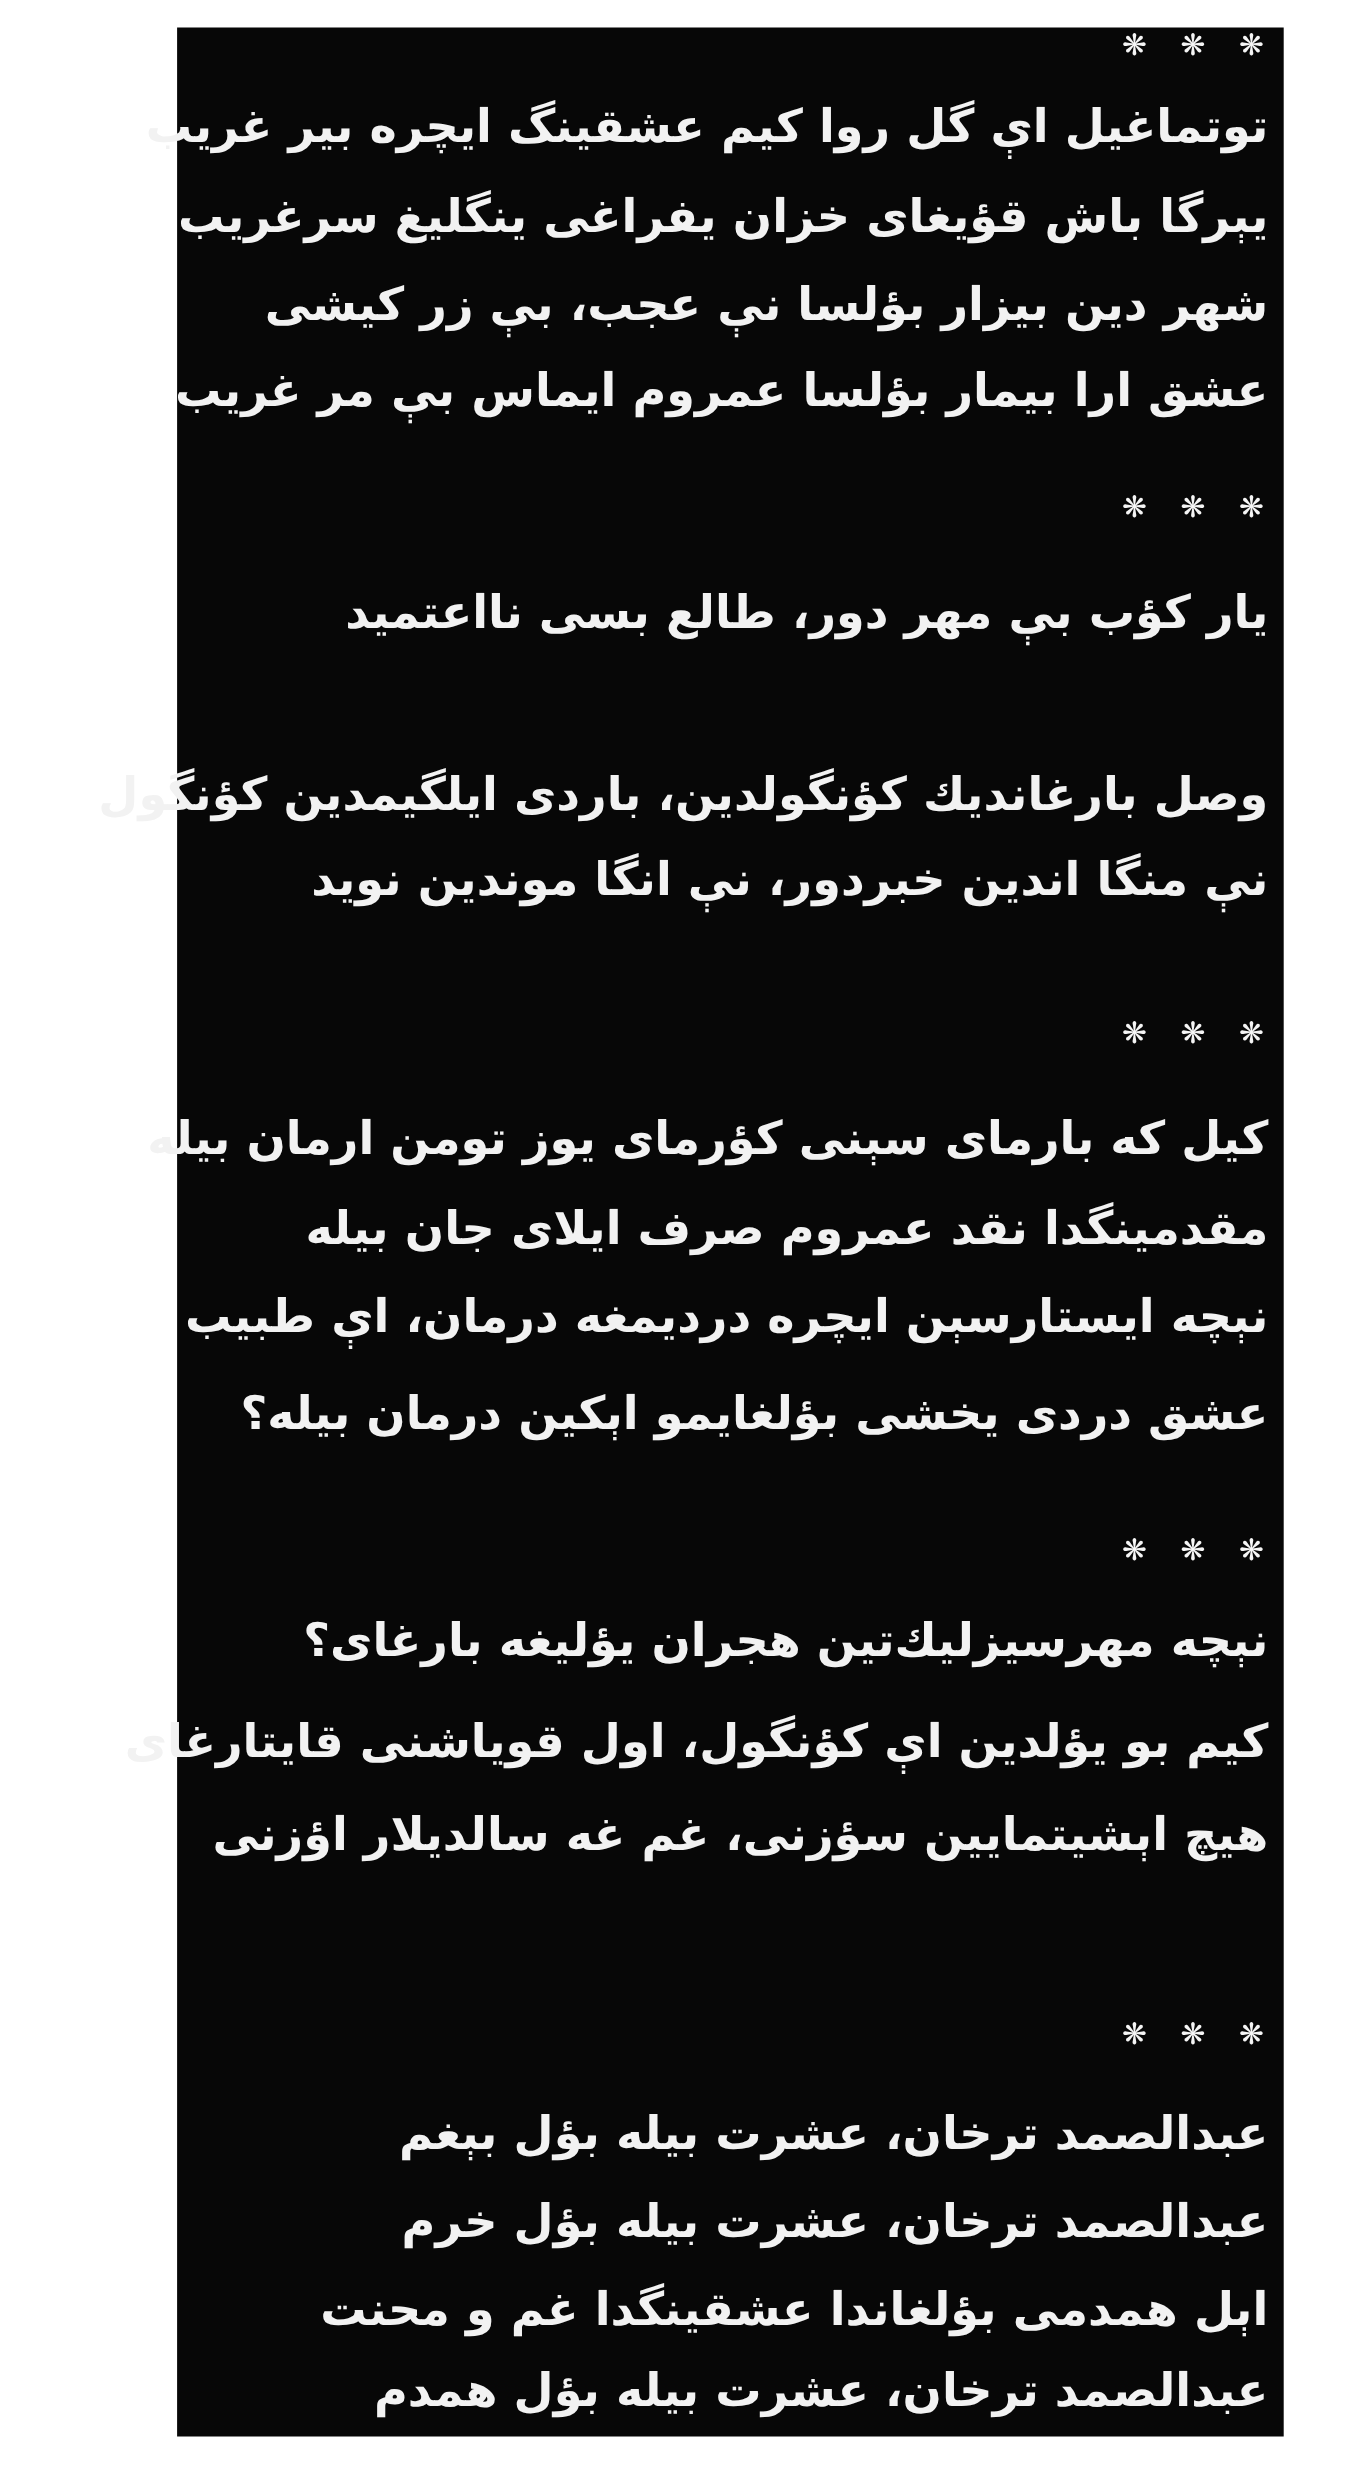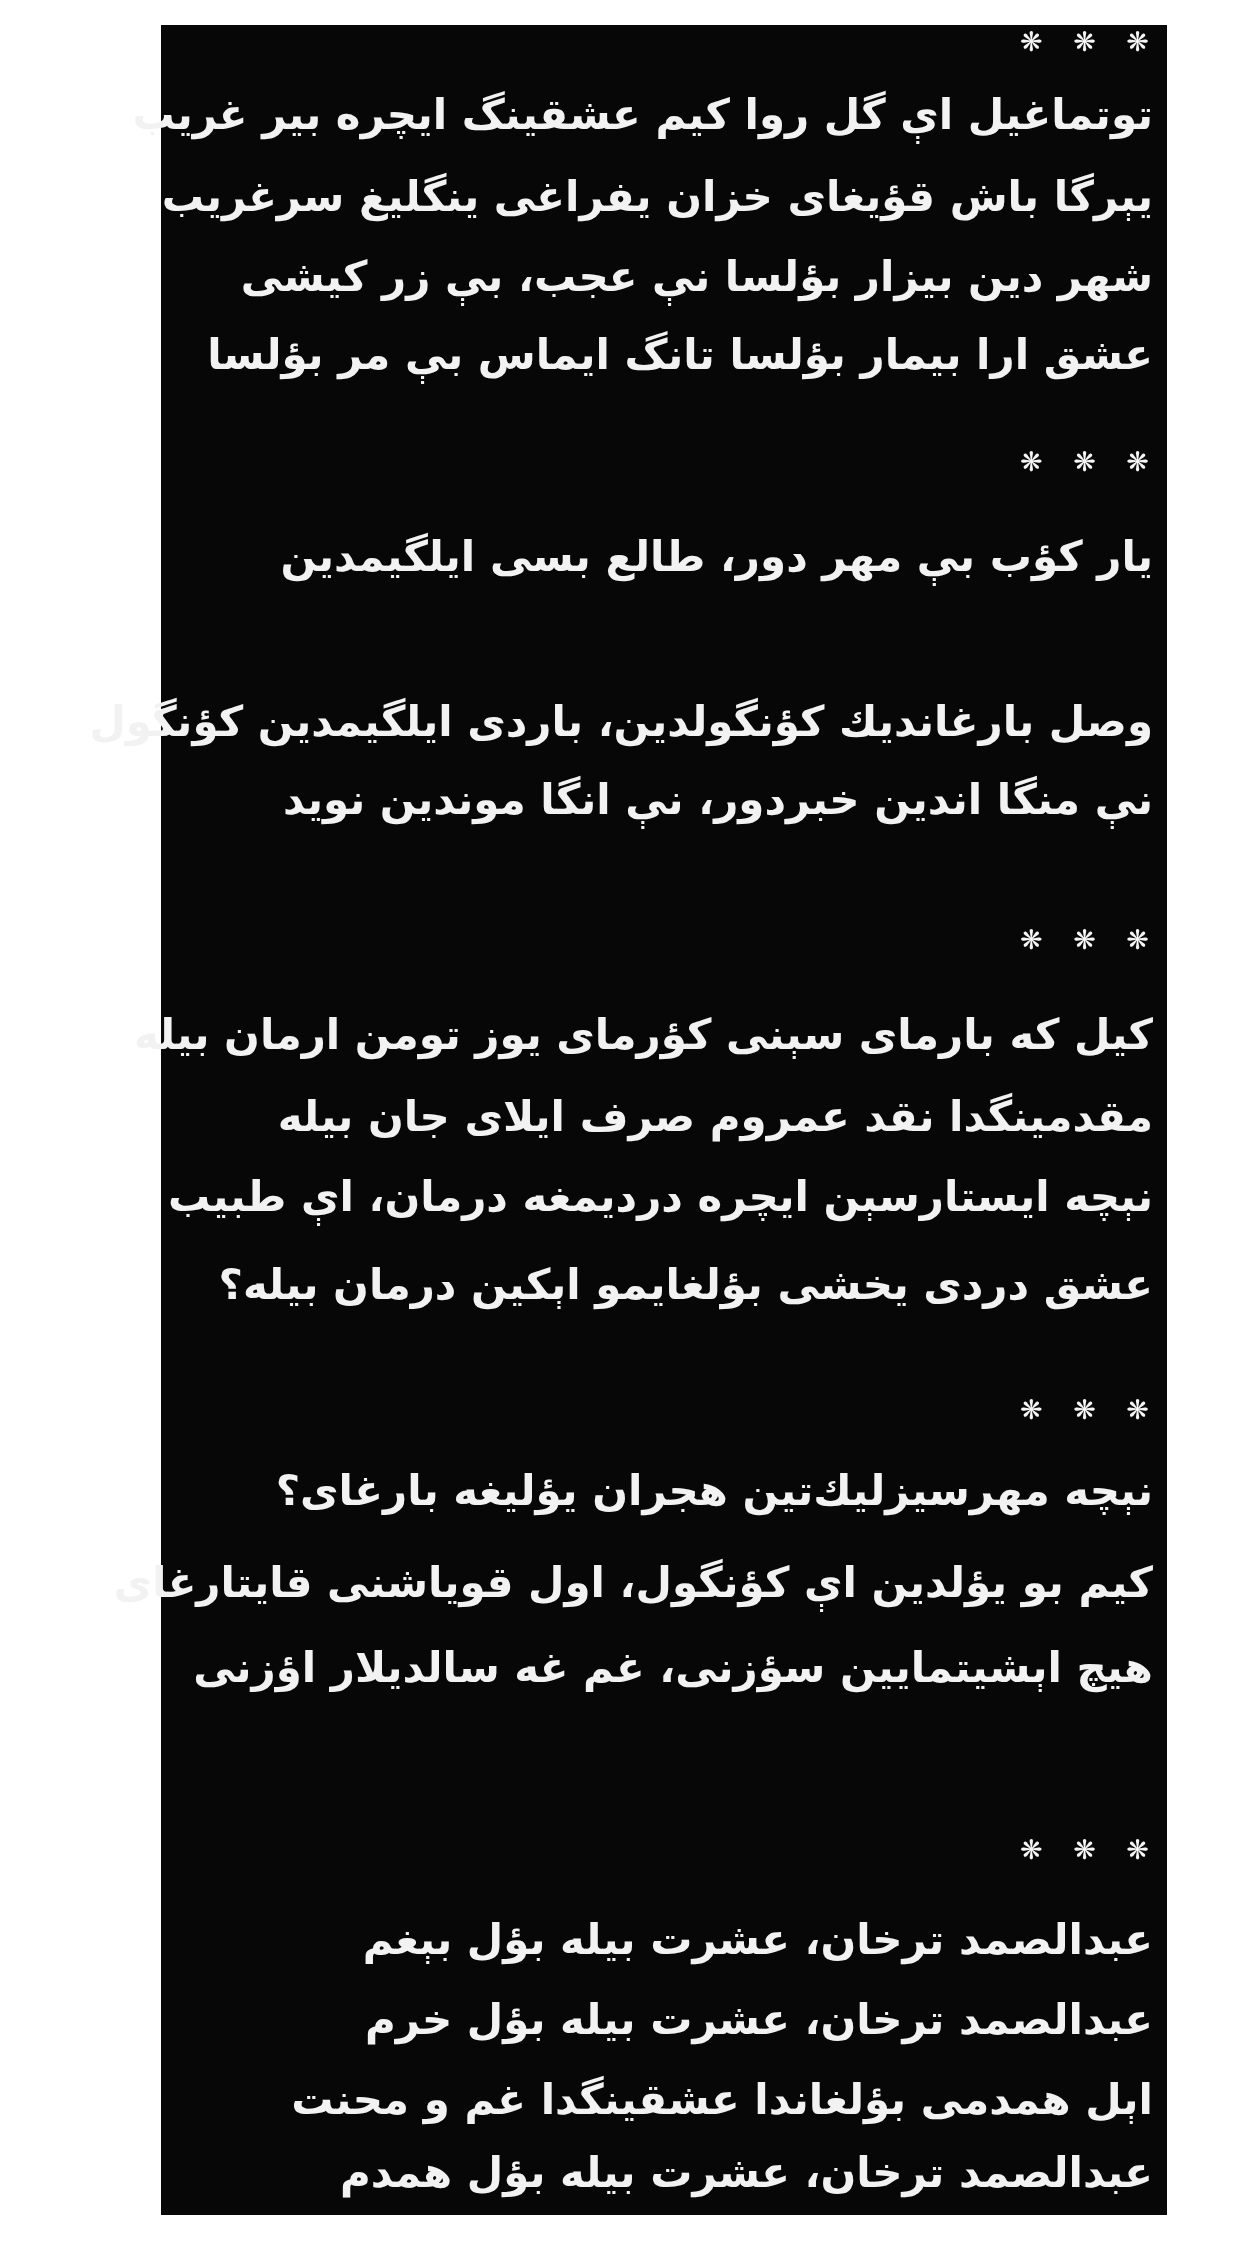--- a/index.html
+++ b/index.html
@@ -53,24 +53,24 @@
 </head>
 <body>
 
 <div class="page">
   <div class="panel">
 
     <div class="row separator" style="top:0px">❋ ❋ ❋</div>
     <div class="row poem-line" style="top:48px">توتماغيل اې گل روا كيم عشقينگ ايچره بير غريب</div>
     <div class="row poem-line" style="top:130px">يېرگا باش قؤيغاى خزان يفراغى ينگليغ سرغريب</div>
     <div class="row poem-line" style="top:210px">شهر دين بيزار بؤلسا نې عجب، بې زر كيشى</div>
-    <div class="row poem-line" style="top:288px">عشق ارا بيمار بؤلسا تانگ ايماس بې مر بؤلسا</div>
+    <div class="row poem-line" style="top:288px">عشق ارا بيمار بؤلسا عمروم ايماس بې مر غريب</div>
 
     <div class="row separator" style="top:420px">❋ ❋ ❋</div>
-    <div class="row poem-line" style="top:490px">يار كؤب بې مهر دور، طالع بسى ايلگيمدين</div>
+    <div class="row poem-line" style="top:490px">يار كؤب بې مهر دور، طالع بسى نااعتميد</div>
     <div class="row poem-line" style="top:655px">وصل بارغانديك كؤنگولدين، باردى ايلگيمدين كؤنگول</div>
     <div class="row poem-line" style="top:733px">نې منگا اندين خبردور، نې انگا موندين نويد</div>
 
     <div class="row separator" style="top:898px">❋ ❋ ❋</div>
     <div class="row poem-line" style="top:968px">كيل كه بارماى سېنى كؤرماى يوز تومن ارمان بيله</div>
     <div class="row poem-line" style="top:1050px">مقدمينگدا نقد عمروم صرف ايلاى جان بيله</div>
     <div class="row poem-line" style="top:1130px">نېچه ايستارسېن ايچره درديمغه درمان، اې طبيب</div>
     <div class="row poem-line" style="top:1218px">عشق دردى يخشى بؤلغايمو اېكين درمان بيله؟</div>
 
     <div class="row separator" style="top:1368px">❋ ❋ ❋</div>

